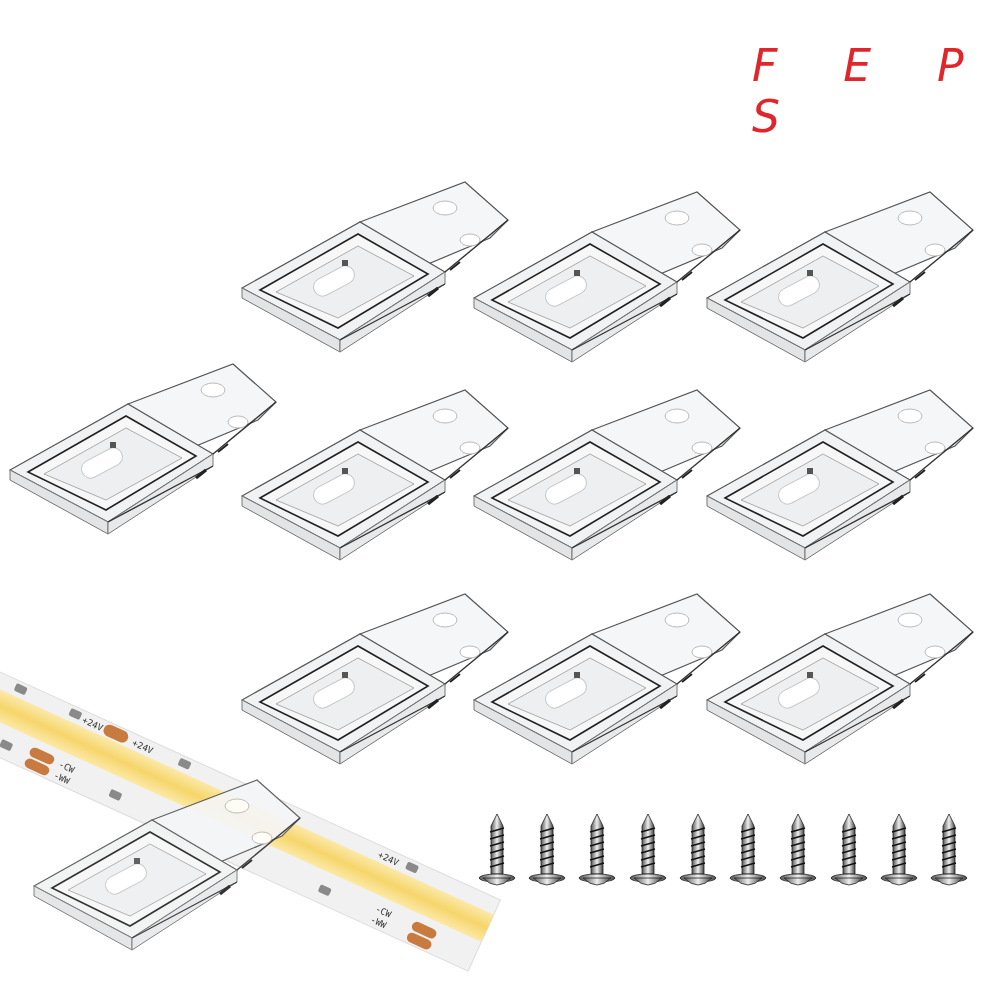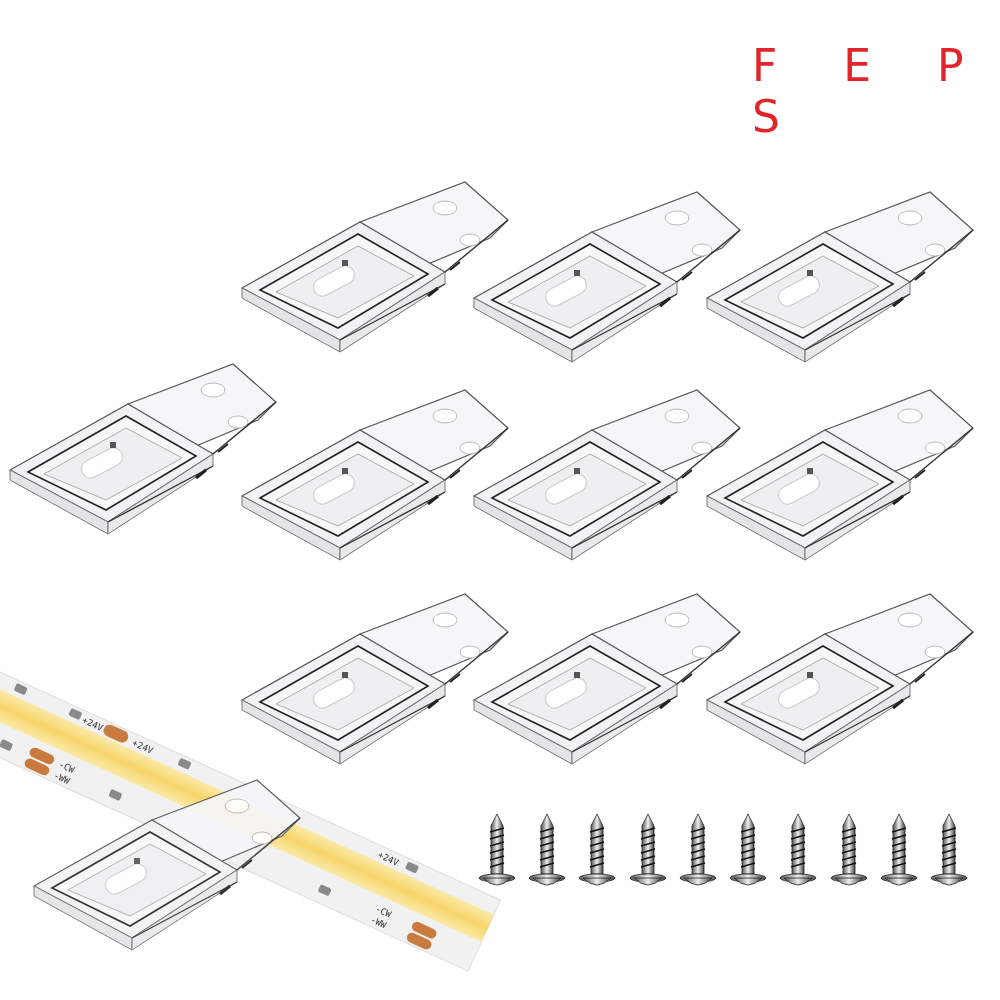--- a/index.html
+++ b/index.html
@@ -1,17 +1,17 @@
 <!DOCTYPE html>
 <html><head>
 <meta charset="utf-8">
 <style>
   html,body{margin:0;padding:0;background:#ffffff;}
   body{width:1000px;height:1000px;position:relative;overflow:hidden;font-family:"Liberation Sans",sans-serif;}
-  .logo{position:absolute;left:752px;top:40px;font-family:"DejaVu Sans",sans-serif;font-size:44px;color:#e0262b;letter-spacing:26px;font-weight:normal;}
+  .logo{position:absolute;left:752px;top:40px;font-family:"DejaVu Sans",sans-serif;font-style:italic;font-size:44px;color:#e0262b;letter-spacing:26px;font-weight:normal;}
   .clip{position:absolute;width:270px;height:180px;}
   .clip svg{width:100%;height:100%;display:block;}
   .strip-layer{position:absolute;left:0;top:0;width:1000px;height:1000px;pointer-events:none;}
   .screws{position:absolute;left:478px;top:812px;width:490px;height:80px;display:flex;justify-content:space-between;}
   .screw{width:38px;height:80px;}
   .screw svg{width:100%;height:100%;display:block;}
 </style>
 </head>
 <body>
 

